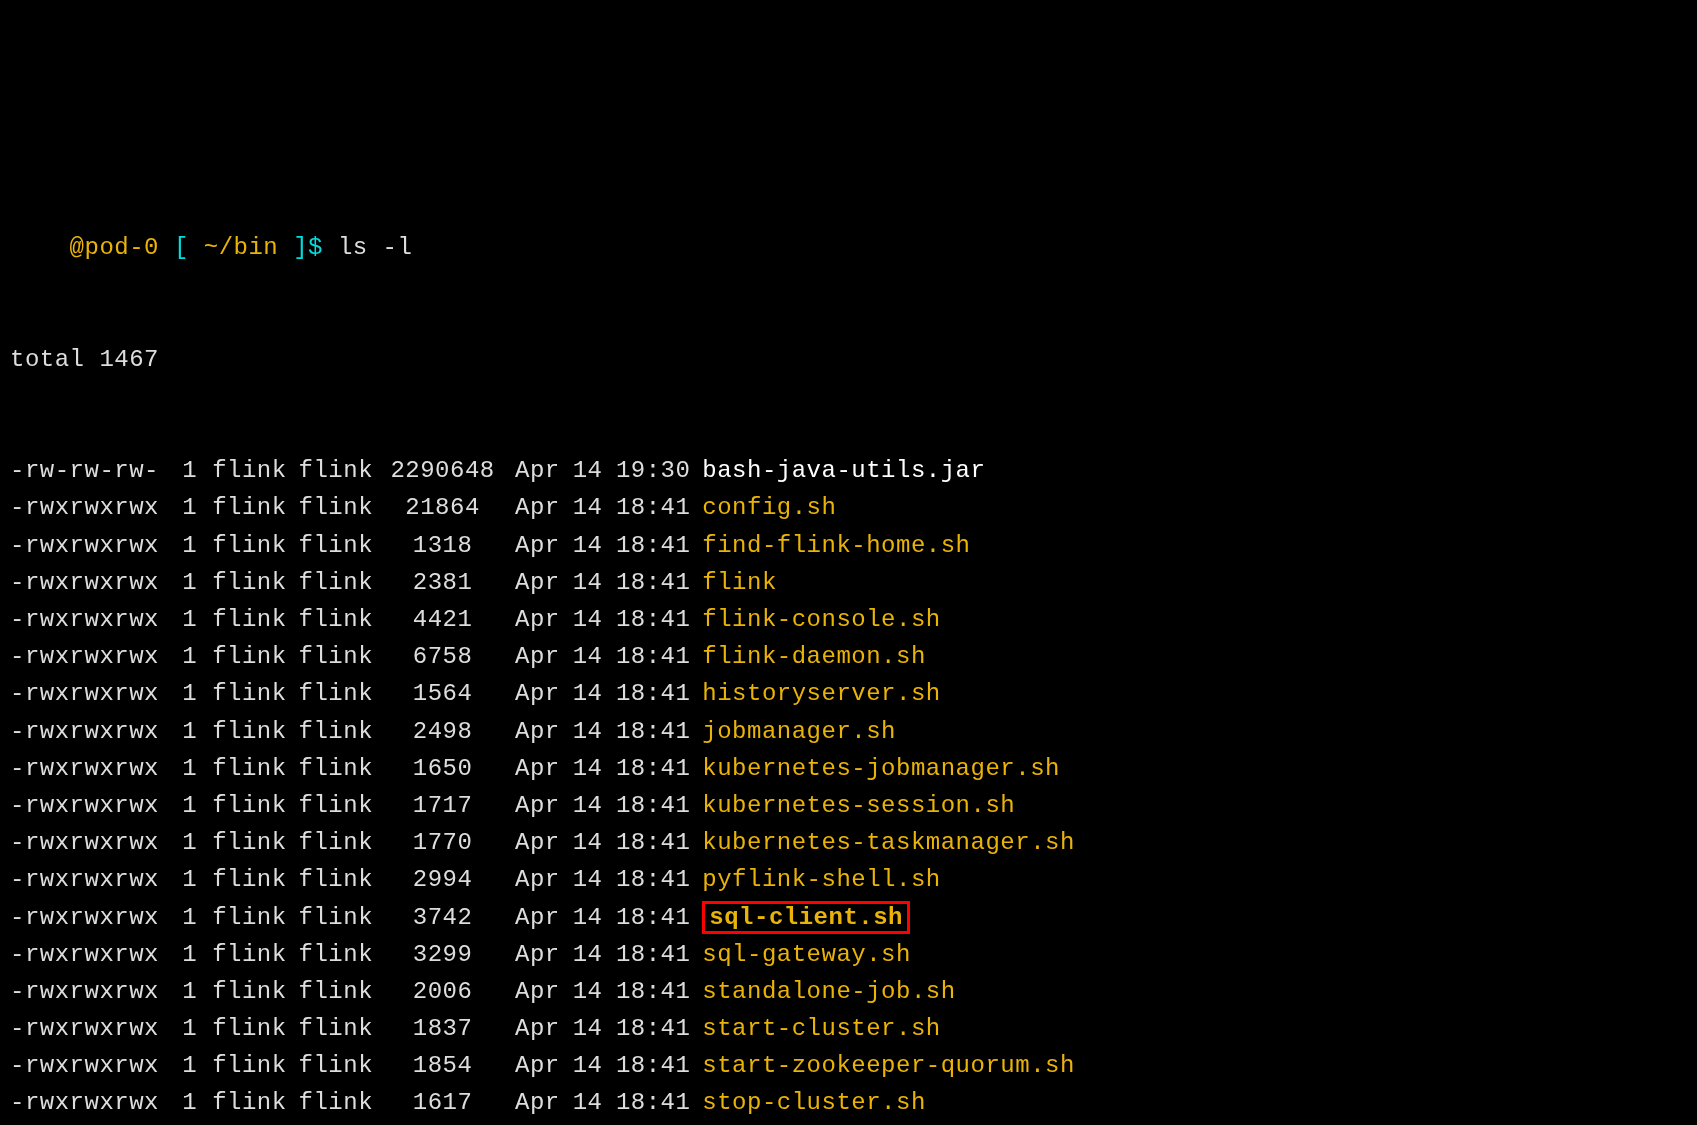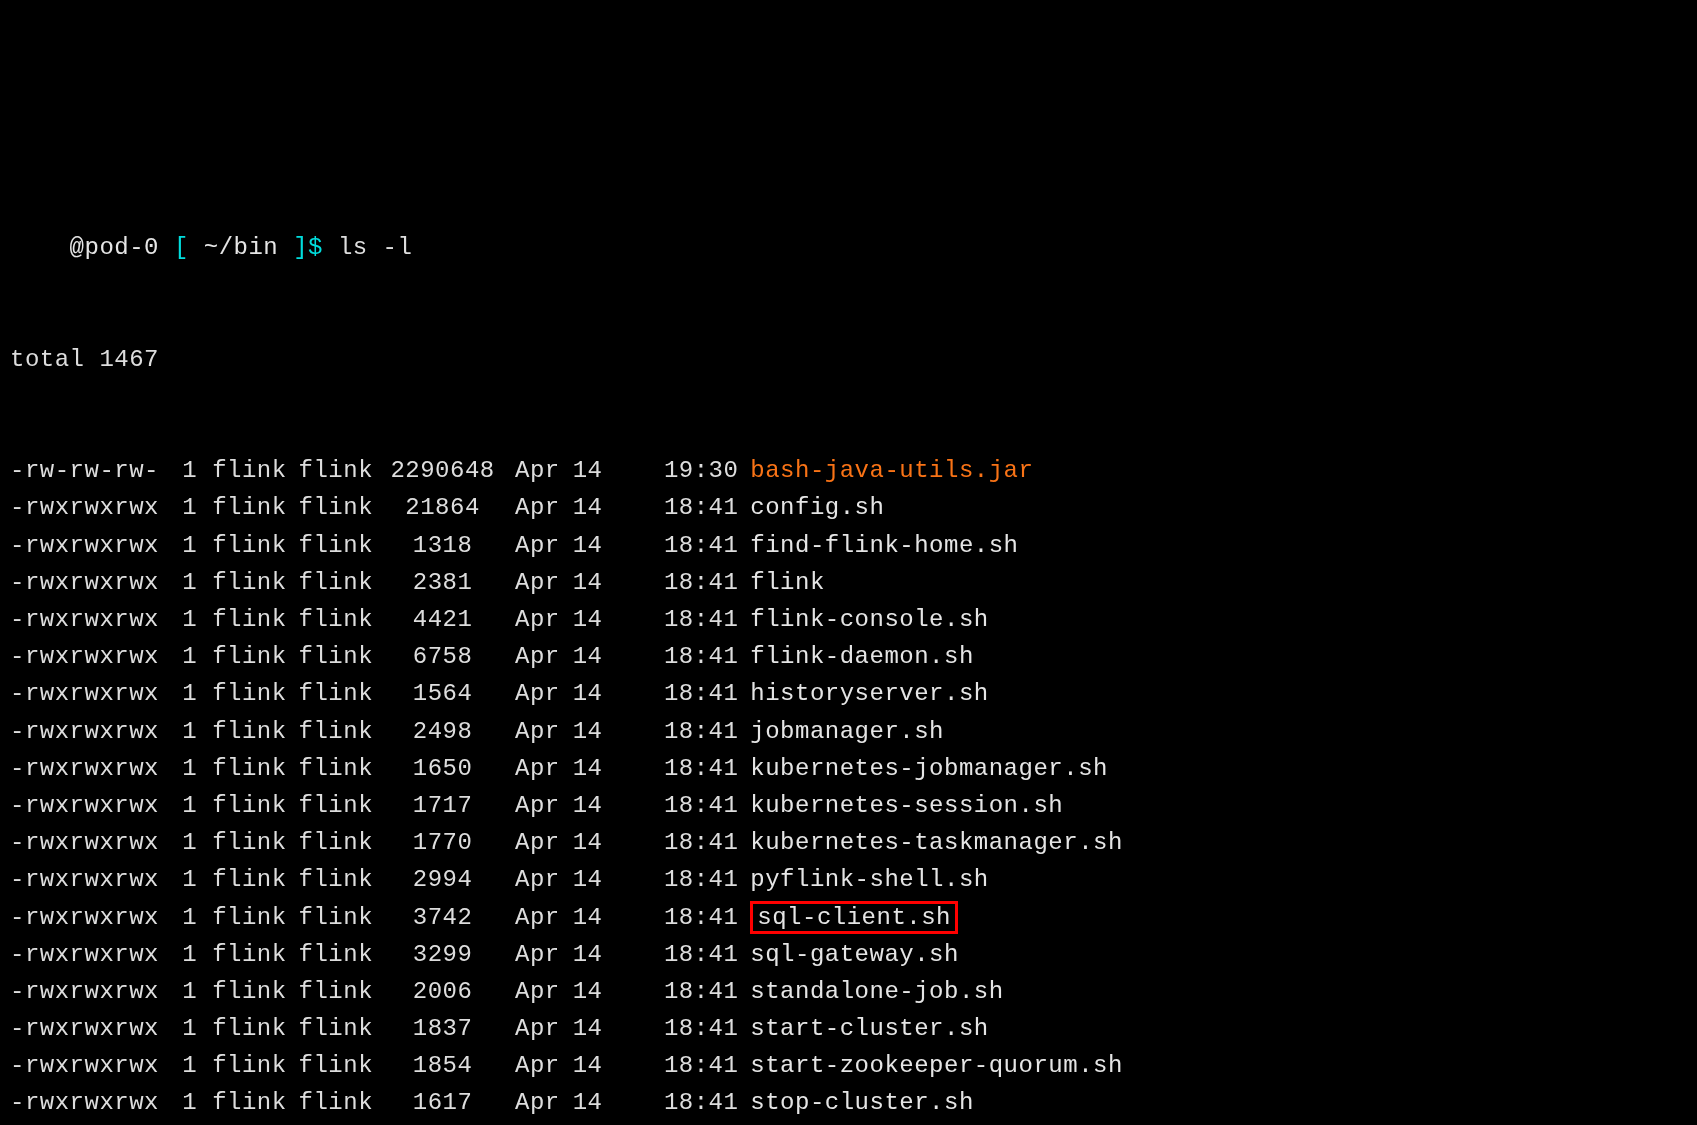--- a/index.html
+++ b/index.html
@@ -6,34 +6,34 @@
     body {
       background: #000000;
       color: #cccccc;
       font-family: "Courier New", Courier, monospace;
       font-size: 24px;
       line-height: 1.55;
       padding: 6px 10px;
       white-space: pre;
       letter-spacing: 0.5px;
     }
-    .green { color: #e5e5e5; }
+    .green { color: #eab308; }
     .cyan  { color: #00dddd; }
-    .red   { color: #f97316; }
+    .red   { color: #ffffff; }
     .white { color: #dddddd; }
-    .hl    { border: 3px solid #ff0000; padding: 0 4px; }
+    .hl    { border: 3px solid #ff0000; padding: 0 4px; font-weight: bold; }
     .row   { display: block; }
     .perm  { display: inline-block; width: 11ch; }
     .n     { display: inline-block; width: 2ch; text-align: right; }
     .own   { display: inline-block; width: 6ch; }
     .grp   { display: inline-block; width: 6ch; }
     .sz    { display: inline-block; width: 8ch; text-align: center; }
     .mo    { display: inline-block; width: 4ch; }
     .dy    { display: inline-block; width: 3ch; }
-    .tm    { display: inline-block; width: 6ch; margin-left: 48px; }
+    .tm    { display: inline-block; width: 6ch; }
   </style>
 </head>
 <body>
 
 
 
 <div>
   <div class="row">    <span class="green">@pod-0</span> <span class="cyan">[</span> <span class="green">~/bin</span> <span class="cyan">]$</span> <span class="white">ls -l</span></div>
   <div class="row white">total 1467</div>
   <div id="listing"><div class="row white"><span class="perm">-rw-rw-rw-</span><span class="n">1</span> <span class="own">flink</span><span class="grp">flink</span><span class="sz">2290648</span> <span class="mo">Apr</span><span class="dy">14</span><span class="tm">19:30</span><span class="red">bash-java-utils.jar</span></div><div class="row white"><span class="perm">-rwxrwxrwx</span><span class="n">1</span> <span class="own">flink</span><span class="grp">flink</span><span class="sz">21864</span> <span class="mo">Apr</span><span class="dy">14</span><span class="tm">18:41</span><span class="green">config.sh</span></div><div class="row white"><span class="perm">-rwxrwxrwx</span><span class="n">1</span> <span class="own">flink</span><span class="grp">flink</span><span class="sz">1318</span> <span class="mo">Apr</span><span class="dy">14</span><span class="tm">18:41</span><span class="green">find-flink-home.sh</span></div><div class="row white"><span class="perm">-rwxrwxrwx</span><span class="n">1</span> <span class="own">flink</span><span class="grp">flink</span><span class="sz">2381</span> <span class="mo">Apr</span><span class="dy">14</span><span class="tm">18:41</span><span class="green">flink</span></div><div class="row white"><span class="perm">-rwxrwxrwx</span><span class="n">1</span> <span class="own">flink</span><span class="grp">flink</span><span class="sz">4421</span> <span class="mo">Apr</span><span class="dy">14</span><span class="tm">18:41</span><span class="green">flink-console.sh</span></div><div class="row white"><span class="perm">-rwxrwxrwx</span><span class="n">1</span> <span class="own">flink</span><span class="grp">flink</span><span class="sz">6758</span> <span class="mo">Apr</span><span class="dy">14</span><span class="tm">18:41</span><span class="green">flink-daemon.sh</span></div><div class="row white"><span class="perm">-rwxrwxrwx</span><span class="n">1</span> <span class="own">flink</span><span class="grp">flink</span><span class="sz">1564</span> <span class="mo">Apr</span><span class="dy">14</span><span class="tm">18:41</span><span class="green">historyserver.sh</span></div><div class="row white"><span class="perm">-rwxrwxrwx</span><span class="n">1</span> <span class="own">flink</span><span class="grp">flink</span><span class="sz">2498</span> <span class="mo">Apr</span><span class="dy">14</span><span class="tm">18:41</span><span class="green">jobmanager.sh</span></div><div class="row white"><span class="perm">-rwxrwxrwx</span><span class="n">1</span> <span class="own">flink</span><span class="grp">flink</span><span class="sz">1650</span> <span class="mo">Apr</span><span class="dy">14</span><span class="tm">18:41</span><span class="green">kubernetes-jobmanager.sh</span></div><div class="row white"><span class="perm">-rwxrwxrwx</span><span class="n">1</span> <span class="own">flink</span><span class="grp">flink</span><span class="sz">1717</span> <span class="mo">Apr</span><span class="dy">14</span><span class="tm">18:41</span><span class="green">kubernetes-session.sh</span></div><div class="row white"><span class="perm">-rwxrwxrwx</span><span class="n">1</span> <span class="own">flink</span><span class="grp">flink</span><span class="sz">1770</span> <span class="mo">Apr</span><span class="dy">14</span><span class="tm">18:41</span><span class="green">kubernetes-taskmanager.sh</span></div><div class="row white"><span class="perm">-rwxrwxrwx</span><span class="n">1</span> <span class="own">flink</span><span class="grp">flink</span><span class="sz">2994</span> <span class="mo">Apr</span><span class="dy">14</span><span class="tm">18:41</span><span class="green">pyflink-shell.sh</span></div><div class="row white"><span class="perm">-rwxrwxrwx</span><span class="n">1</span> <span class="own">flink</span><span class="grp">flink</span><span class="sz">3742</span> <span class="mo">Apr</span><span class="dy">14</span><span class="tm">18:41</span><span class="green hl">sql-client.sh</span></div><div class="row white"><span class="perm">-rwxrwxrwx</span><span class="n">1</span> <span class="own">flink</span><span class="grp">flink</span><span class="sz">3299</span> <span class="mo">Apr</span><span class="dy">14</span><span class="tm">18:41</span><span class="green">sql-gateway.sh</span></div><div class="row white"><span class="perm">-rwxrwxrwx</span><span class="n">1</span> <span class="own">flink</span><span class="grp">flink</span><span class="sz">2006</span> <span class="mo">Apr</span><span class="dy">14</span><span class="tm">18:41</span><span class="green">standalone-job.sh</span></div><div class="row white"><span class="perm">-rwxrwxrwx</span><span class="n">1</span> <span class="own">flink</span><span class="grp">flink</span><span class="sz">1837</span> <span class="mo">Apr</span><span class="dy">14</span><span class="tm">18:41</span><span class="green">start-cluster.sh</span></div><div class="row white"><span class="perm">-rwxrwxrwx</span><span class="n">1</span> <span class="own">flink</span><span class="grp">flink</span><span class="sz">1854</span> <span class="mo">Apr</span><span class="dy">14</span><span class="tm">18:41</span><span class="green">start-zookeeper-quorum.sh</span></div><div class="row white"><span class="perm">-rwxrwxrwx</span><span class="n">1</span> <span class="own">flink</span><span class="grp">flink</span><span class="sz">1617</span> <span class="mo">Apr</span><span class="dy">14</span><span class="tm">18:41</span><span class="green">stop-cluster.sh</span></div><div class="row white"><span class="perm">-rwxrwxrwx</span><span class="n">1</span> <span class="own">flink</span><span class="grp">flink</span><span class="sz">1845</span> <span class="mo">Apr</span><span class="dy">14</span><span class="tm">18:41</span></div></div>

